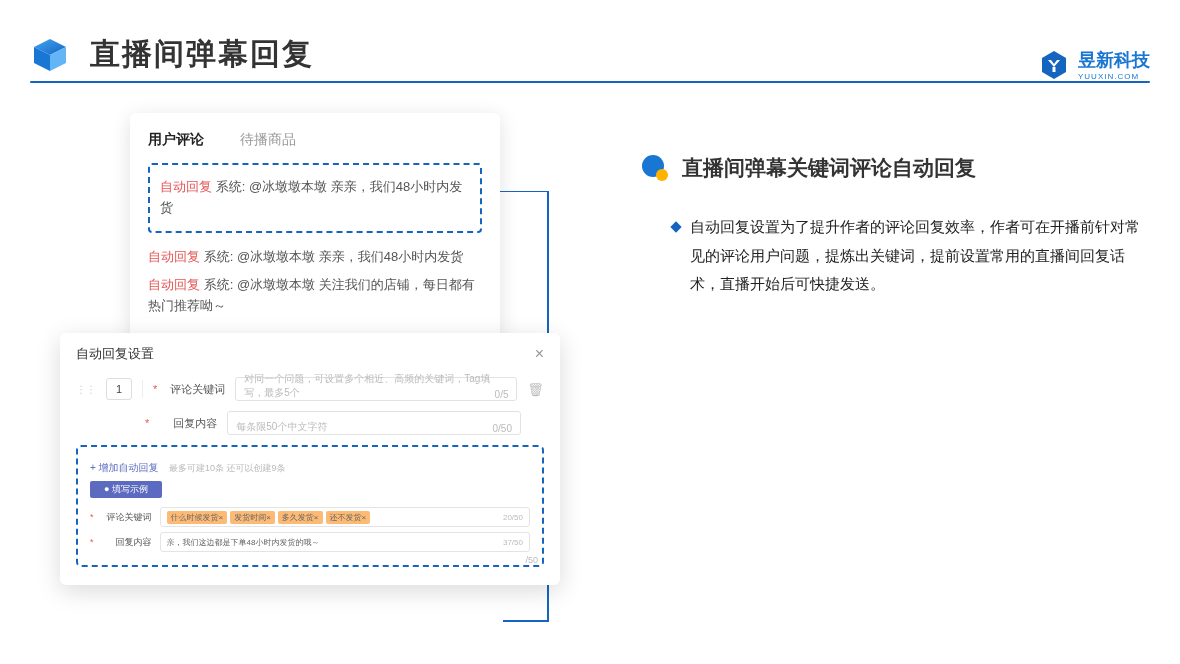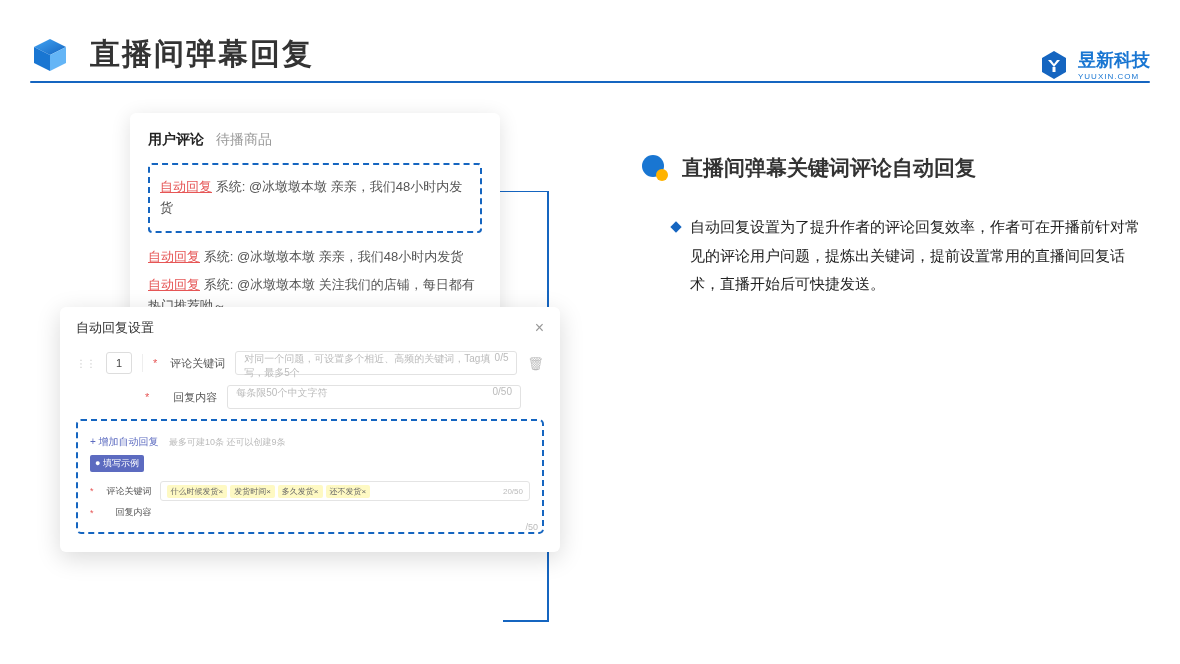--- a/index.html
+++ b/index.html
@@ -19,53 +19,53 @@
 .logo-text { font-size: 18px; font-weight: 700; color: #1976D2; }
 .logo-sub { font-size: 8px; color: #1976D2; letter-spacing: 1px; display: block; }
 .divider { height: 2px; background: #1565C0; margin: 0 30px 30px 30px; border-radius: 1px; }
 .content { display: flex; padding: 0 30px; }
 .left { width: 500px; position: relative; }
 .right { flex: 1; padding-left: 110px; padding-top: 40px; }
 .card1 {
   position: absolute; left: 100px; top: 0; width: 370px; background: #fff;
   border-radius: 6px; box-shadow: 0 4px 20px rgba(0,0,0,.12); padding: 18px 18px 22px 18px; z-index: 1;
 }
-.tabs { display: flex; gap: 12px; font-size: 14px; margin-bottom: 14px; }
+.tabs { display: flex; gap: 36px; font-size: 14px; margin-bottom: 14px; }
 .tab-active { font-weight: 700; color: #222; }
 .tab-inactive { color: #999; }
 .highlight-row { border: 2px dashed #1565C0; border-radius: 4px; padding: 8px 10px; margin-bottom: 10px; }
 .comment-row { padding: 4px 0; font-size: 13px; color: #555; line-height: 1.6; }
-.reply-tag { color: #E65656; font-weight: 500; text-decoration: underline; }
+.reply-tag { color: #E65656; font-weight: 500; }
 .sys-tag { color: #555; }
 .card2 {
-  position: absolute; left: 30px; top: 194px; width: 500px; background: #fff;
+  position: absolute; left: 30px; top: 220px; width: 500px; background: #fff;
   border-radius: 6px; box-shadow: 0 6px 24px rgba(0,0,0,.15); padding: 12px 16px 18px 16px; z-index: 2;
 }
 .modal-head { display: flex; align-items: center; justify-content: space-between; margin-bottom: 14px; }
 .modal-title { font-size: 13px; color: #333; font-weight: 500; }
 .close-x { color: #999; font-size: 16px; cursor: pointer; }
 .form-row { display: flex; align-items: center; gap: 10px; margin: 10px 0; font-size: 11px; }
 .num-box { width: 26px; height: 22px; border: 1px solid #ddd; border-radius: 3px; display: flex; align-items: center; justify-content: center; font-size: 11px; color: #444; }
 .sep { width: 1px; height: 18px; background: #eee; }
 .req { color: #E65656; margin-right: 2px; }
 .label { width: 56px; color: #555; text-align: right; }
 .input {
   flex: 1; height: 24px; border: 1px solid #e2e2e2; border-radius: 3px;
-  padding: 0 8px; font-size: 10px; color: #bbb; display: flex; align-items: flex-start; justify-content: space-between;
+  padding: 0 8px; font-size: 10px; color: #bbb; display: flex; align-items: flex-end; justify-content: space-between;
 }
 .input-count { color: #bbb; font-size: 10px; }
 .trash { color: #bbb; font-size: 13px; }
 .example-box { border: 2px dashed #1565C0; border-radius: 5px; padding: 10px 12px 8px 12px; margin-top: 8px; }
 .add-link { color: #5C6BC0; font-size: 10px; }
 .add-hint { color: #bbb; font-size: 9px; margin-left: 6px; }
-.badge { display: inline-block; background: #5C6BC0; color: #fff; font-size: 9px; padding: 2px 5px; border-radius: 2px; margin: 6px 0 4px 0; }
+.badge { display: inline-block; background: #5C6BC0; color: #fff; font-size: 9px; padding: 2px 14px; border-radius: 2px; margin: 6px 0 4px 0; }
 .ex-form-row { display: flex; align-items: center; gap: 8px; font-size: 9px; margin: 5px 0; }
 .ex-label { width: 48px; text-align: right; color: #555; }
 .ex-input { flex: 1; height: 20px; border: 1px solid #e4e4e4; border-radius: 3px; padding: 0 6px; display: flex; align-items: center; }
-.tag-chip { background: #fef9c3; font-size: 8px; color: #666; padding: 1px 4px; border-radius: 2px; margin-right: 3px; white-space: nowrap; }
+.tag-chip { background: #fdba74; font-size: 8px; color: #666; padding: 1px 4px; border-radius: 2px; margin-right: 3px; white-space: nowrap; }
 .ex-text { font-size: 8px; color: #666; }
 .ex-count { margin-left: auto; font-size: 8px; color: #bbb; }
 .count-outside { position: absolute; right: 22px; bottom: 20px; font-size: 9px; color: #bbb; }
 .connector {
   position: absolute; left: 458px; top: 78px; width: 75px; height: 455px; z-index: 0;
 }
 .section-title { display: flex; align-items: center; gap: 12px; margin-bottom: 30px; }
 .bubble-icon { width: 30px; height: 30px; position: relative; }
 .section-title-text { font-size: 21px; font-weight: 600; color: #333; }
 .bullet-item { display: flex; gap: 10px; margin-bottom: 28px; font-size: 15px; line-height: 1.9; color: #222; padding-left: 32px; }
@@ -178,20 +178,24 @@
             <span class="tag-chip">什么时候发货×</span>
             <span class="tag-chip">发货时间×</span>
             <span class="tag-chip">多久发货×</span>
             <span class="tag-chip">还不发货×</span>
             <span class="ex-count">20/50</span>
           </div>
         </div>
         <div class="ex-form-row">
           <span class="req">*</span>
           <span class="ex-label">回复内容</span>
+          <div class="ex-input">
+            <span class="ex-text">亲，我们这边都是下单48小时内发货的哦～</span>
+            <span class="ex-count">37/50</span>
+          </div>
         </div>
       </div>
       <span class="count-outside">/50</span>
     </div>
   </div>
 
   <div class="right">
     <div class="section-title">
       <div class="bubble-icon">
         <svg viewBox="0 0 30 30">

